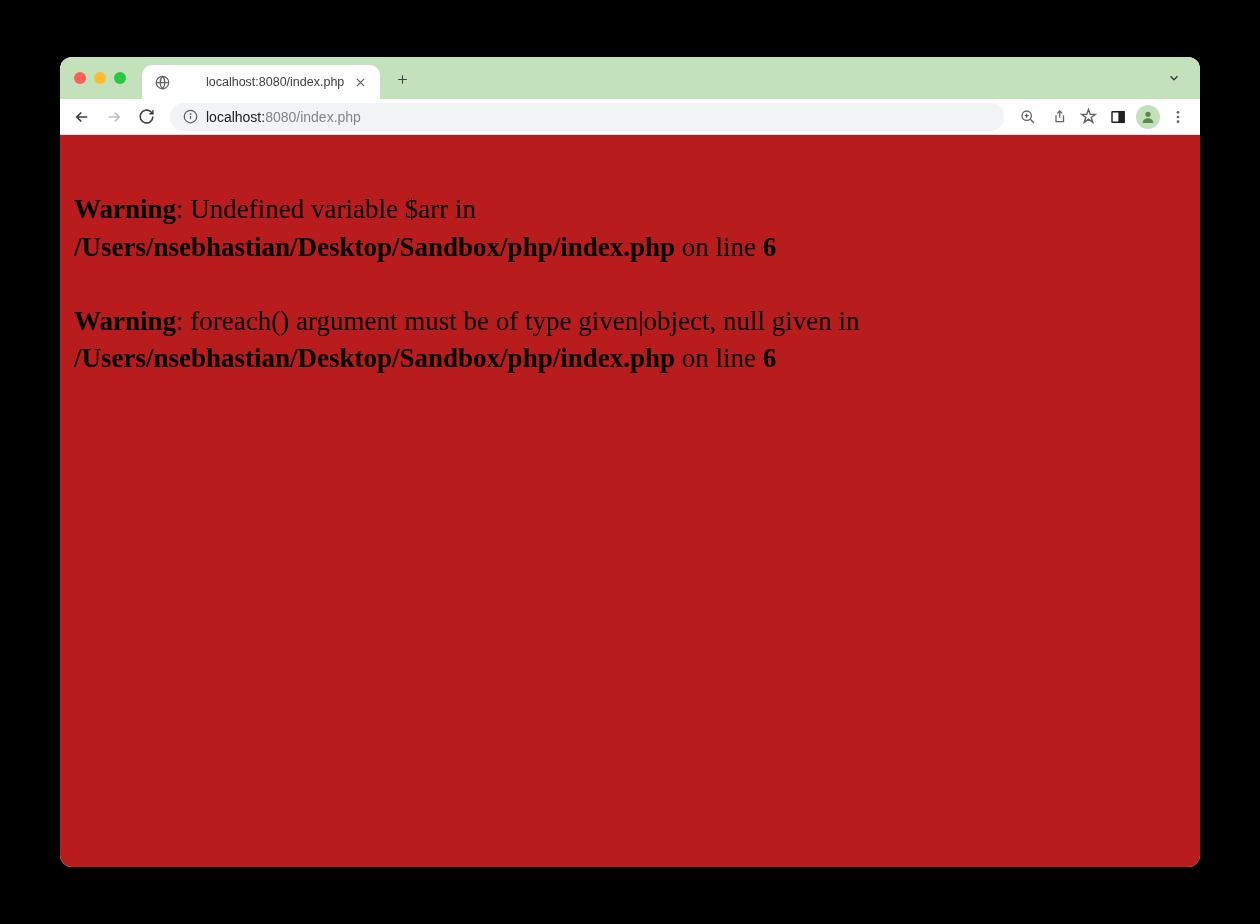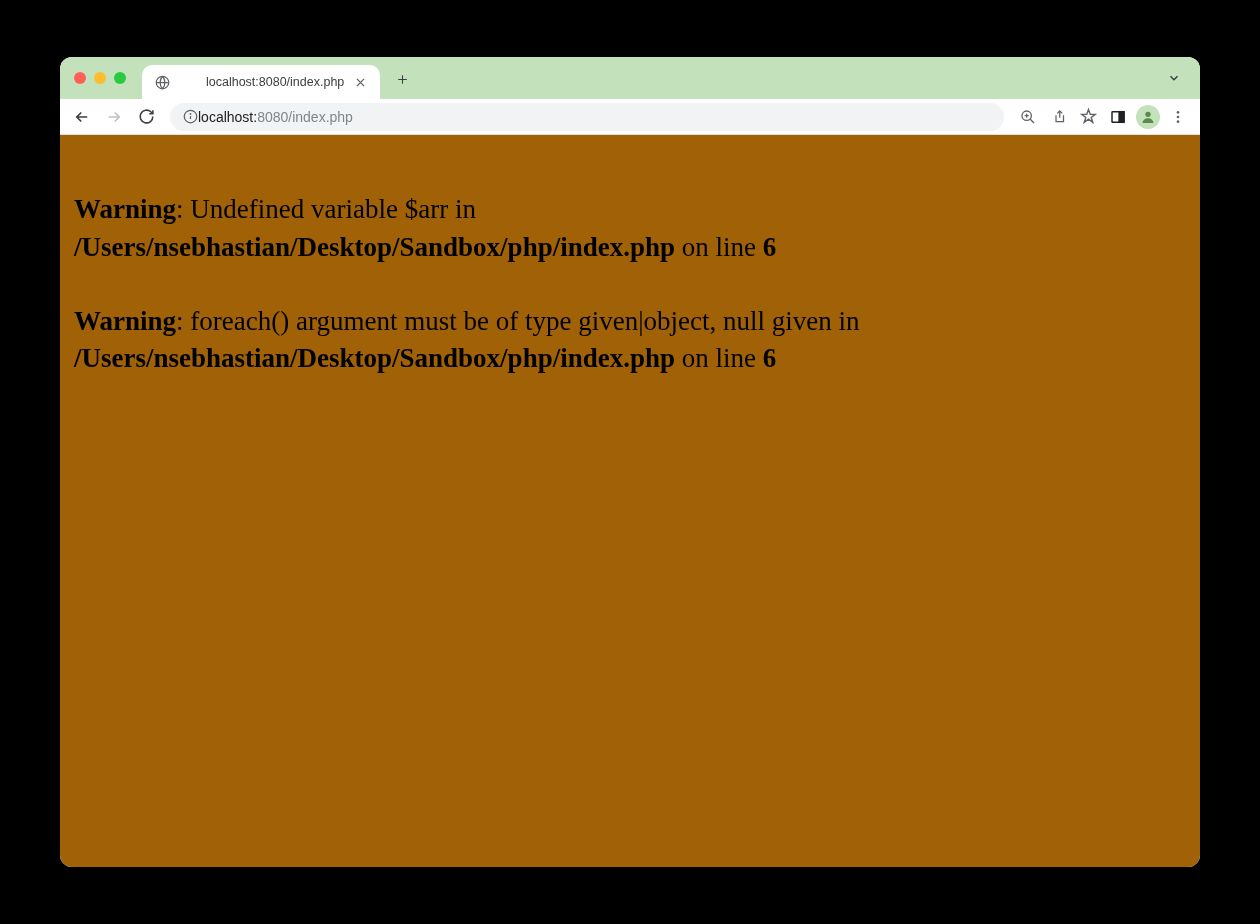--- a/index.html
+++ b/index.html
@@ -122,20 +122,21 @@
     }
     .nav-btn.disabled { color: #bdc1c6; cursor: default; }
     .address-bar {
       flex: 1;
       height: 28px;
       background: #f1f3f4;
       border-radius: 14px;
       display: flex;
       align-items: center;
       padding: 0 12px;
+      gap: 8px;
       margin: 0 6px;
       font-size: 14px;
     }
     .site-info-icon {
       width: 16px;
       height: 16px;
       display: flex;
       align-items: center;
       justify-content: center;
       color: #5f6368;
@@ -163,21 +164,21 @@
       height: 24px;
       border-radius: 50%;
       background: #c3e1bb;
       display: flex;
       align-items: center;
       justify-content: center;
       margin: 0 2px;
     }
     .content {
       flex: 1;
-      background: #a16207;
+      background: #b91c1c;
       padding: 56px 14px 14px 14px;
       font-family: "Times New Roman", Times, serif;
       font-size: 27px;
       line-height: 1.4;
       color: #000;
     }
     .warning-block { margin-bottom: 36px; }
     .bold { font-weight: bold; }
   </style>
 </head>

